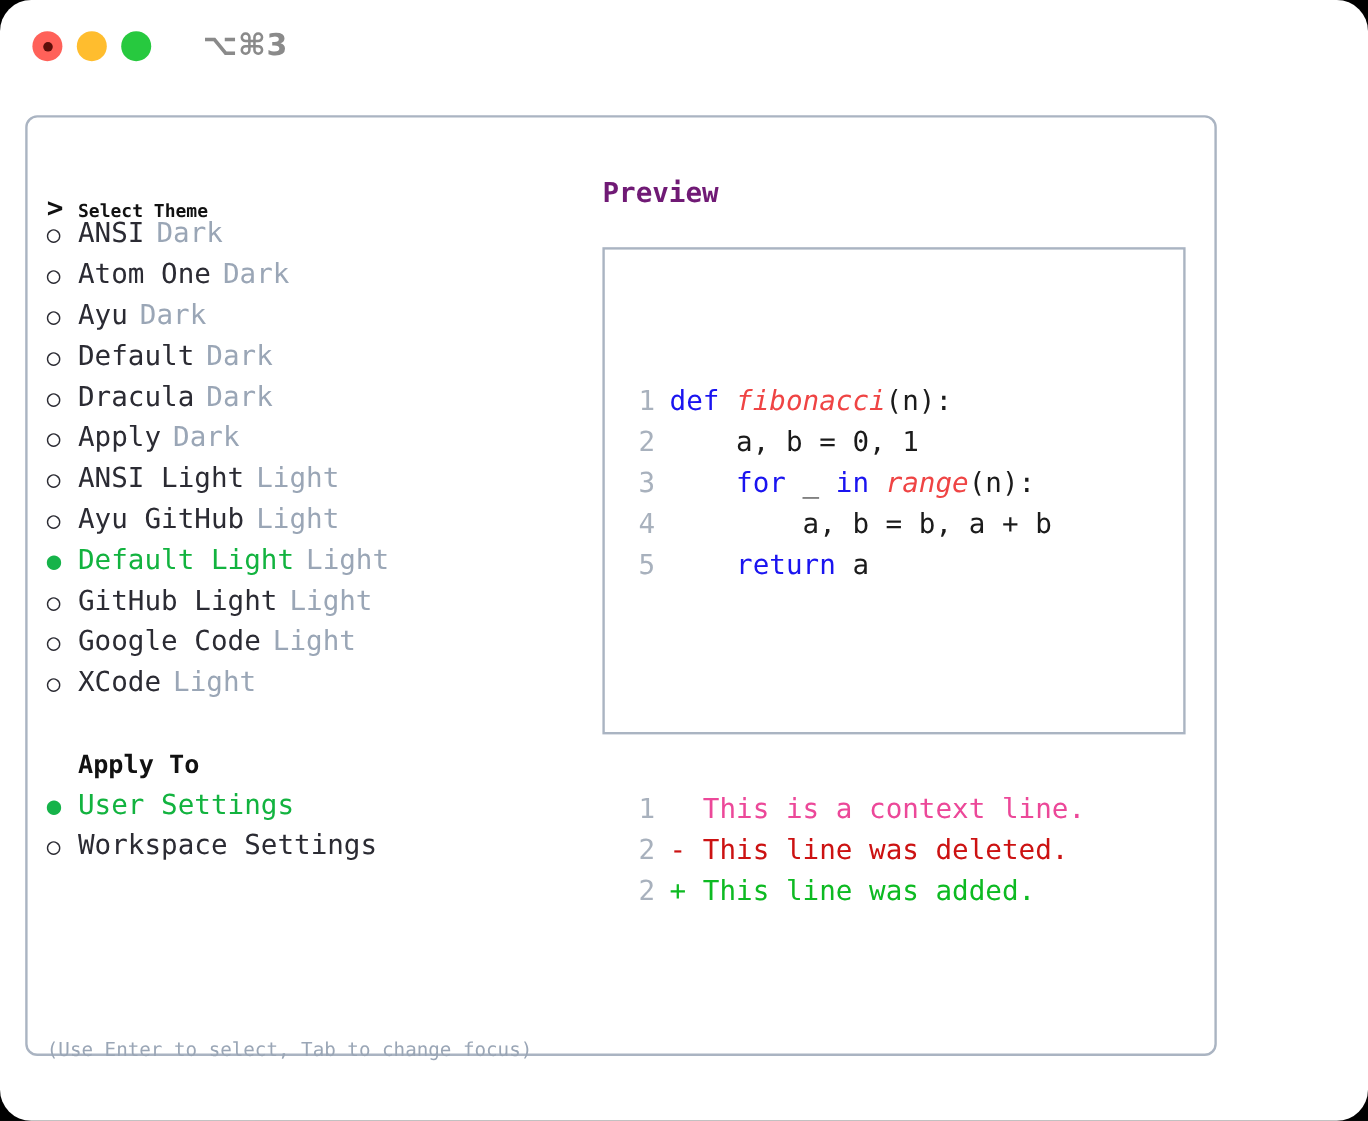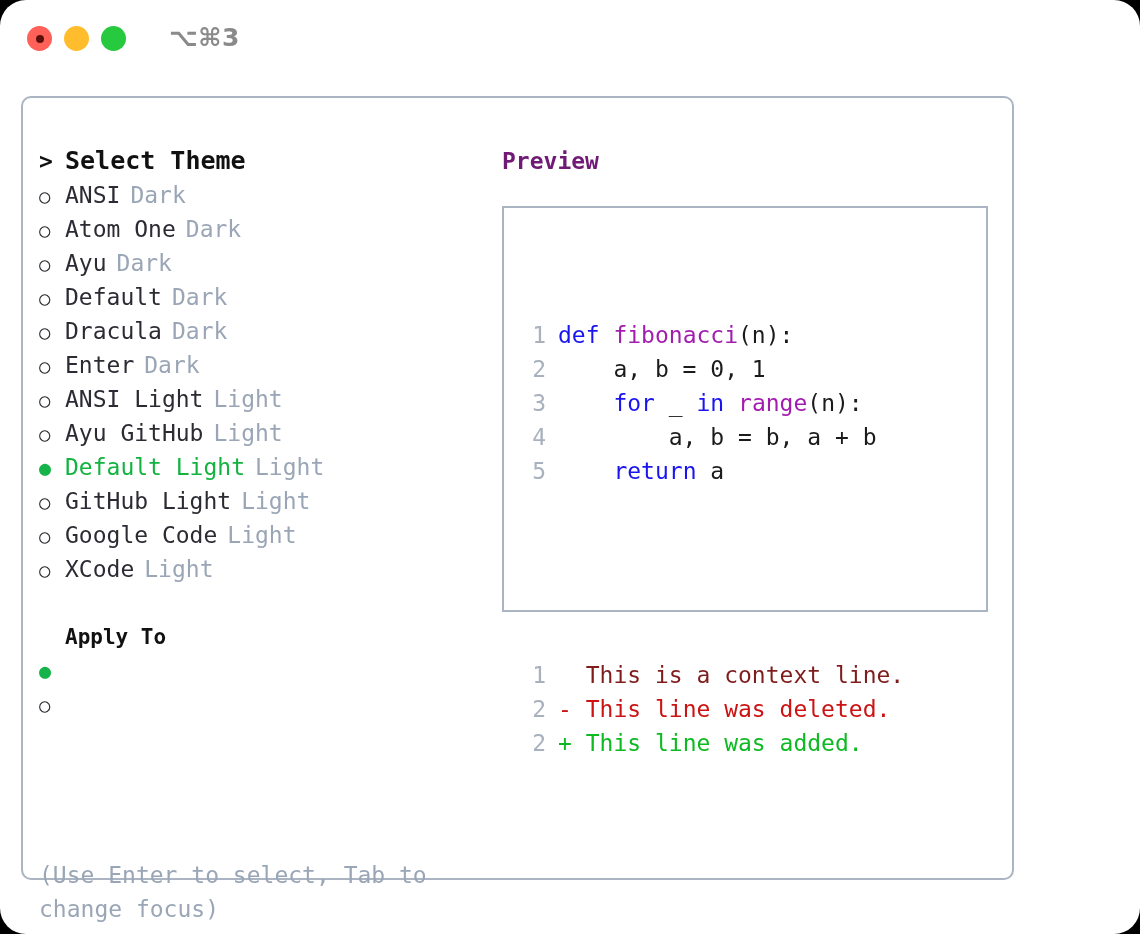--- a/index.html
+++ b/index.html
@@ -115,23 +115,24 @@
   .bullet.blank  { color: transparent; }
   .caret {
     display: inline-block;
     width: 26px;
     flex: 0 0 26px;
     font-size: 23px;
     font-weight: 700;
     color: #111111;
   }
   .head-text {
-    font-size: 25px;
+    font-size: 15px;
     font-weight: 700;
     color: #111111;
+    margin-top: 15px;
   }
   .item-label {
     color: #2b2b33;
   }
   .item-label.selected {
     color: #12b33f;
   }
   .tag {
     color: #9aa6b6;
     margin-left: 10px;
@@ -141,21 +142,21 @@
     font-weight: 700;
     color: #111111;
   }
   .spacer-row { height: 34px; }
 
   .hint {
     position: absolute;
     left: 16px;
     top: 760px;
     width: 420px;
-    font-size: 23px;
+    font-size: 16px;
     line-height: 34px;
     color: #9aa6b6;
   }
 
   
   .right-col {
     position: absolute;
     left: 479px;
     top: 46px;
     width: 490px;
@@ -192,24 +193,24 @@
   .lineno {
     display: inline-block;
     width: 28px;
     flex: 0 0 28px;
     text-align: right;
     color: #a8b1bd;
     margin-right: 12px;
   }
   .code-text { white-space: pre; }
   .kw   { color: #1a14f0; }
-  .fn   { color: #a21caf; }
+  .fn   { color: #ef4444; font-style: italic; }
   .pl   { color: #1b1b1b; }
   .gap-line { height: 34px; }
-  .ctx  { color: #7f1d1d; }
+  .ctx  { color: #ec4899; }
   .del  { color: #cc1212; }
   .add  { color: #0dba22; }
 </style>
 </head>
 <body>
 
 <div class="window">
 
   <div class="titlebar">
     <div class="lights">
@@ -251,21 +252,21 @@
               <span class="item-label">Default</span>
               <span class="tag">Dark</span>
             </div>
             <div class="row">
               <span class="bullet">○</span>
               <span class="item-label">Dracula</span>
               <span class="tag">Dark</span>
             </div>
             <div class="row">
               <span class="bullet">○</span>
-              <span class="item-label">Enter</span>
+              <span class="item-label">Apply</span>
               <span class="tag">Dark</span>
             </div>
             <div class="row">
               <span class="bullet">○</span>
               <span class="item-label">ANSI Light</span>
               <span class="tag">Light</span>
             </div>
             <div class="row">
               <span class="bullet">○</span>
               <span class="item-label">Ayu GitHub</span>
@@ -296,23 +297,25 @@
         <div class="spacer-row"></div>
 
         <div class="row">
           <span class="bullet blank">○</span>
           <span class="section-label">Apply To</span>
         </div>
 
         <div id="apply-list">
             <div class="row">
               <span class="bullet filled">●</span>
-            </div>
-            <div class="row">
-              <span class="bullet">○</span>
+              <span class="item-label selected">User Settings</span>
+            </div>
+            <div class="row">
+              <span class="bullet">○</span>
+              <span class="item-label">Workspace Settings</span>
             </div>
           </div>
 
       </div>
 
       <div class="hint">(Use Enter to select, Tab to change focus)</div>
 
       <div class="right-col">
         <div class="preview-title">Preview</div>
 

